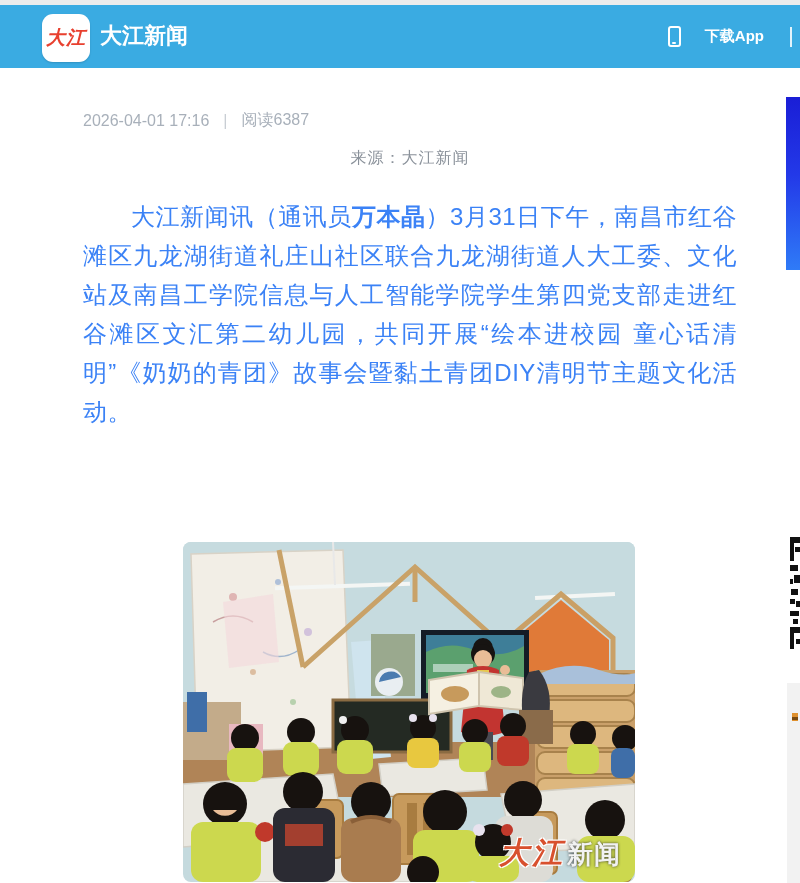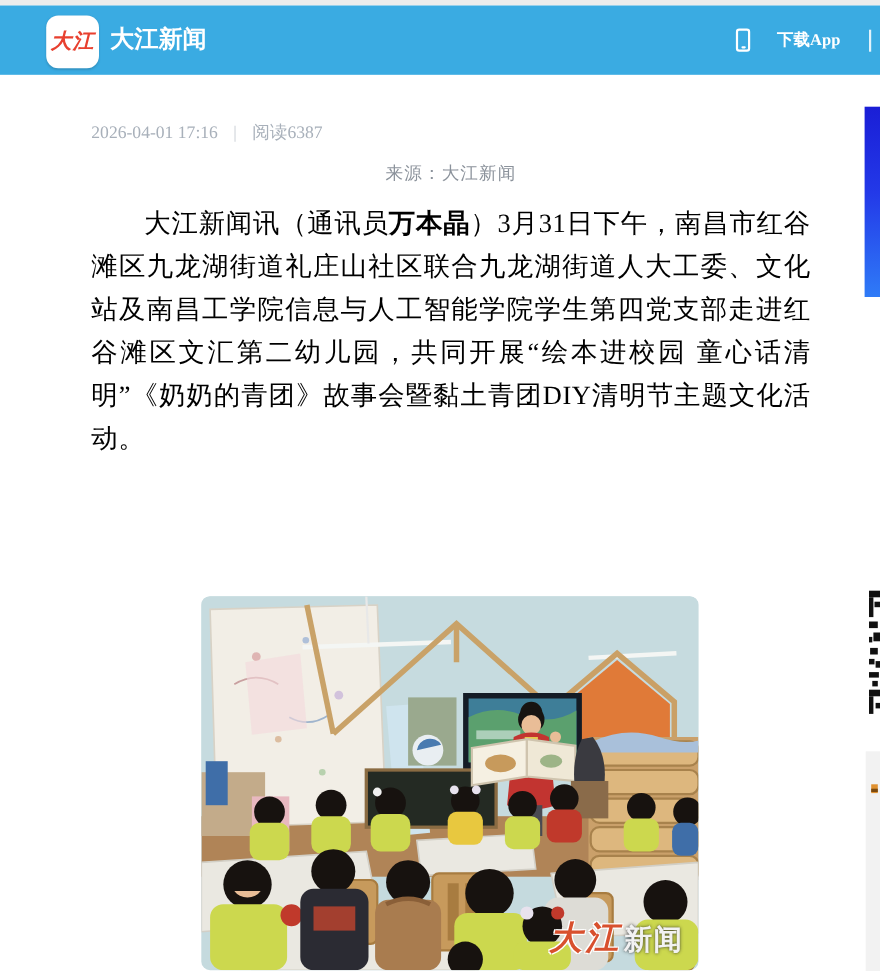--- a/index.html
+++ b/index.html
@@ -1,18 +1,18 @@
 <!DOCTYPE html>
 <html><head>
 <meta charset="utf-8">
 <style>
   * { margin:0; padding:0; box-sizing:border-box; }
   html,body { width:800px; height:883px; background:#fff; overflow:hidden;
     font-family:"Liberation Sans","DejaVu Sans",sans-serif; }
-  .page { position:relative; width:800px; height:883px; background:#fff;font-family:Liberation Serif, serif; }
+  .page { position:relative; width:800px; height:883px; background:#fff; }
 
   
   .top-strip { position:absolute; left:0; top:0; width:800px; height:5px; background:#ececec; }
   .header { position:absolute; left:0; top:5px; width:800px; height:63px; background:#3aabe2;
     display:flex; align-items:center; }
   .logo { position:absolute; left:42px; top:9px; width:48px; height:48px; background:#fff;
     border-radius:11px; display:flex; align-items:center; justify-content:center;
     font-weight:700; font-size:19px; color:#e8402f; font-style:italic; letter-spacing:1px;
     box-shadow:0 1px 2px rgba(0,0,0,.15); }
   .site-title { position:absolute; left:100px; top:16px; color:#fff; font-size:22px; font-weight:700; }
@@ -34,21 +34,21 @@
   .right-panel .dot { position:absolute; left:5px; top:30px; width:6px; height:8px; background:#e0912f; }
   .right-panel .dot2 { position:absolute; left:5px; top:34px; width:6px; height:3px; background:#7a4a10; }
 
   
   .article { position:absolute; left:83px; top:110px; width:654px; }
   .article-title { font-size:29px; line-height:44px; font-weight:700; color:#333a40; letter-spacing:.5px; }
   .meta-row { display:flex; align-items:center; gap:14px;
     font-size:16px; color:#a8b0ba; }
   .meta-divider { color:#c9ced4; }
   .source-row { margin-top:17px; font-size:16px; color:#8b929b; letter-spacing:1px;text-align:center; }
-  .article-body { margin-top:16px; font-size:24px; line-height:39px; color:#000000;
+  .article-body { margin-top:28px; font-size:24px; line-height:39px; color:#3b82f6;
     text-align:justify; letter-spacing:.5px; }
   .article-body .indent { display:inline-block; width:2em; }
   .author { font-weight:700; }
 
   
   .photo-wrap { position:absolute; left:183px; top:542px; width:452px; height:340px;
     border-radius:8px; overflow:hidden; background:#c5dade; }
   .photo-wrap svg { display:block; }
   .watermark { position:absolute; right:14px; bottom:8px; display:flex; align-items:baseline; gap:2px; }
   .wm-brand { color:#d8502e; font-size:30px; font-weight:700; font-style:italic;

